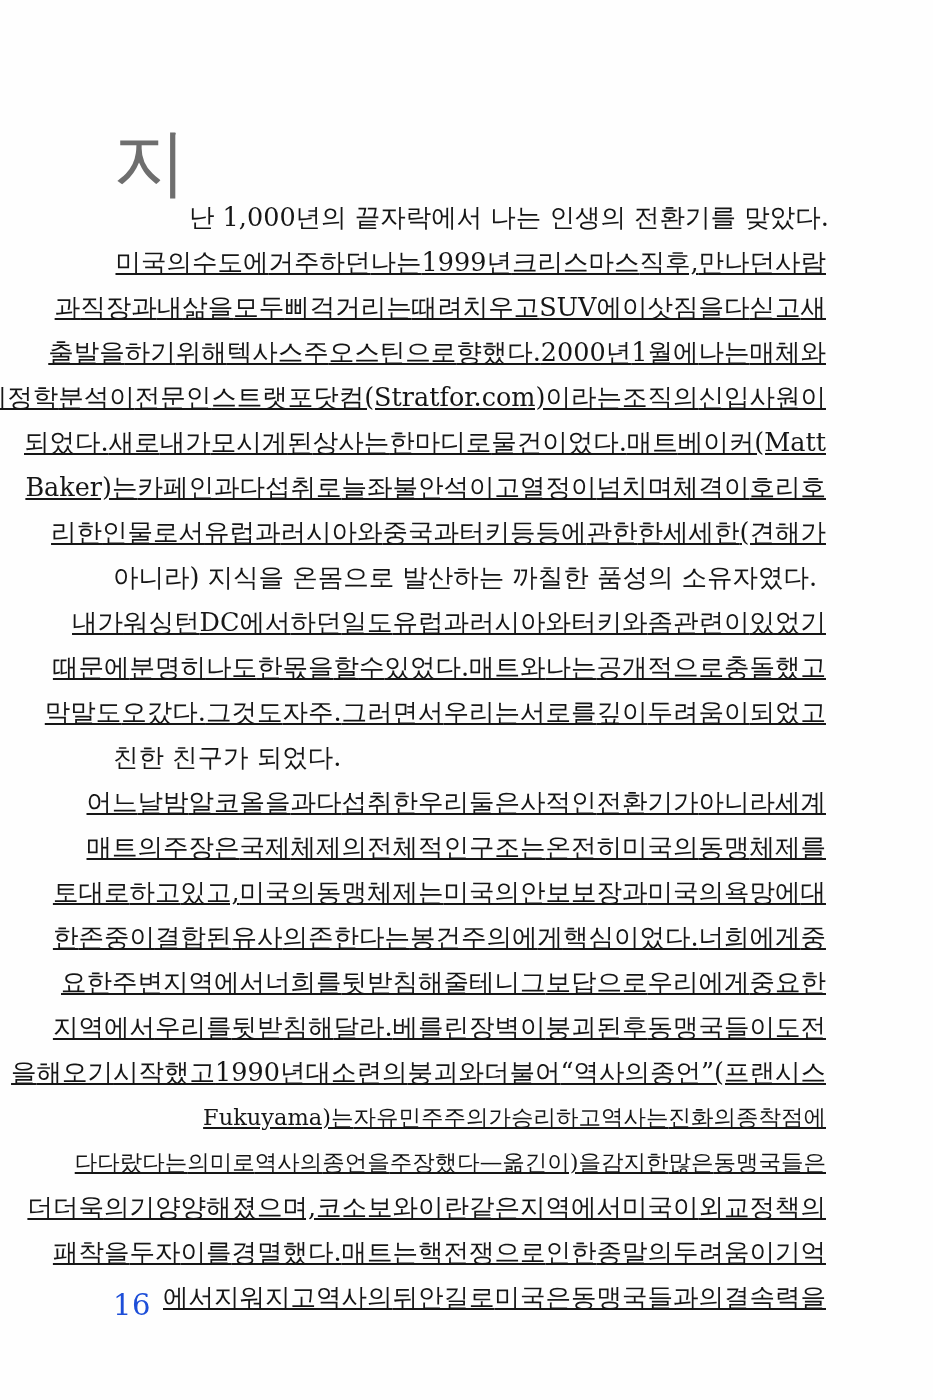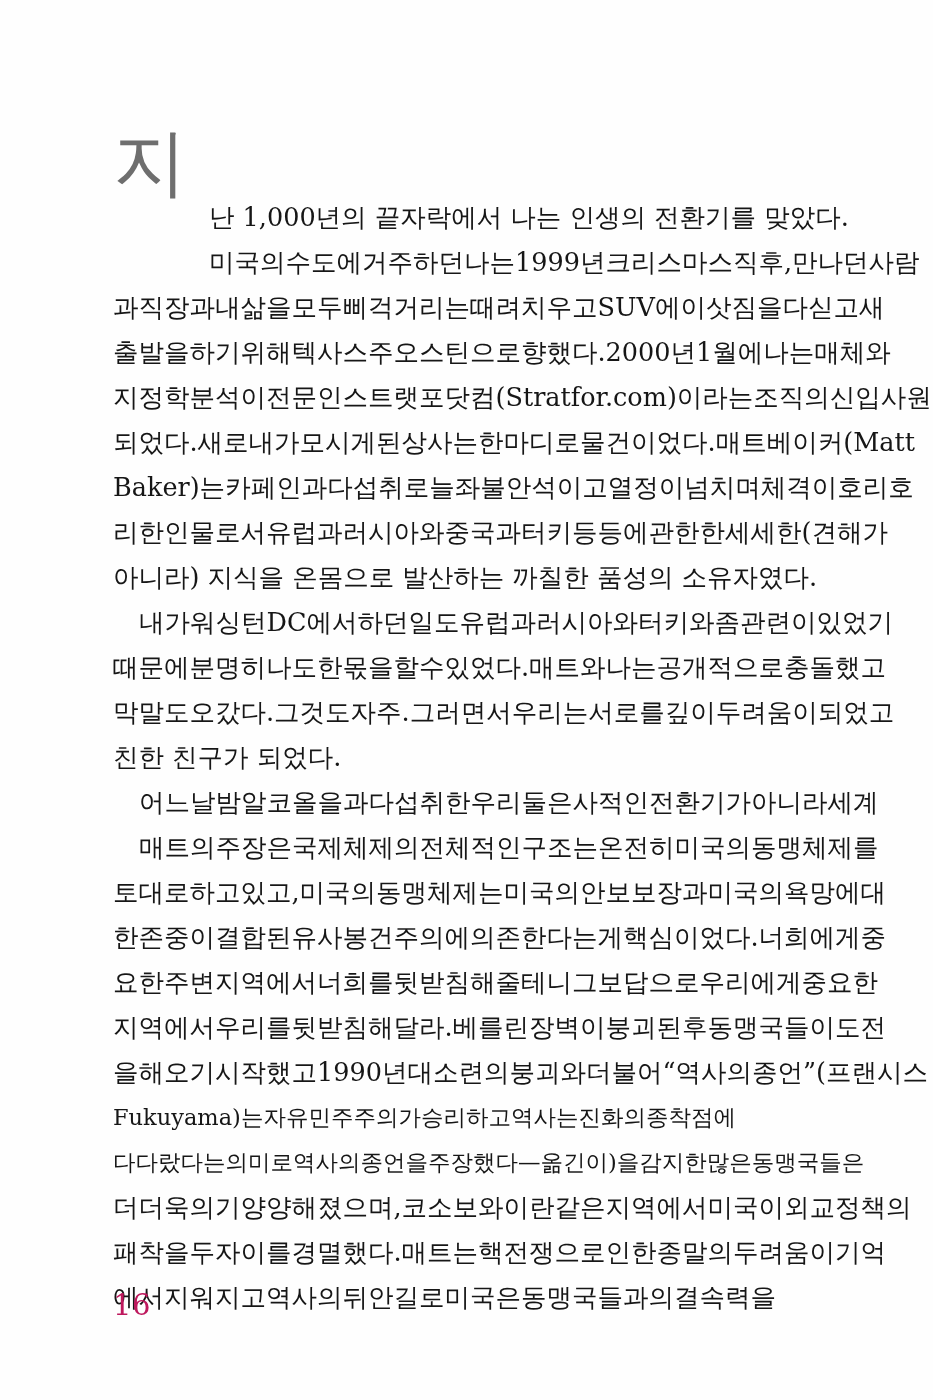--- a/index.html
+++ b/index.html
@@ -52,54 +52,55 @@
     align-items: baseline;
     font-size: 25.5px;
     line-height: 45px;
     white-space: pre;
     color: #161616;
     letter-spacing: 0;
   }
 
   
   .line.just {
-    justify-content: flex-start;
+    justify-content: flex-end;
+    text-decoration: underline;
   }
   .line.last {
     justify-content: flex-start;
   }
 
   .line.indent {
     padding-left: 26px;
     width: 687px;
   }
 
   
   .line.capline {
     width: 637px;
-    margin-left: 96px;
+    margin-left: 76px;
   }
 
   
   .line.small {
     font-size: 22.5px;
   }
 
   .w {
     display: inline-block;
     white-space: pre;
   }
 
   .page-number {
     position: absolute;
     left: 113px;
     top: 1288px;
     font-family: "DejaVu Serif", "Liberation Serif", serif;
     font-size: 29px;
-    color: #be185d;
+    color: #1d4ed8;
     letter-spacing: 0.5px;
   }
 </style>
 </head>
 <body>
 
 <div class="page">
 
   <div class="text-block">
     <span class="dropcap">지</span>
@@ -113,21 +114,21 @@
         <div class="line just"><span class="w">Baker)는</span><span class="w">카페인</span><span class="w">과다</span><span class="w">섭취로</span><span class="w">늘</span><span class="w">좌불안석이고</span><span class="w">열정이</span><span class="w">넘치며</span><span class="w">체격이</span><span class="w">호리호</span></div>
         <div class="line just"><span class="w">리한</span><span class="w">인물로서</span><span class="w">유럽과</span><span class="w">러시아와</span><span class="w">중국과</span><span class="w">터키</span><span class="w">등등에</span><span class="w">관한</span><span class="w">한</span><span class="w">세세한</span><span class="w">(견해가</span></div>
         <div class="line last">아니라) 지식을 온몸으로 발산하는 까칠한 품성의 소유자였다.</div>
         <div class="line indent just"><span class="w">내가</span><span class="w">워싱턴</span><span class="w">DC에서</span><span class="w">하던</span><span class="w">일도</span><span class="w">유럽과</span><span class="w">러시아와</span><span class="w">터키와</span><span class="w">좀</span><span class="w">관련이</span><span class="w">있었기</span></div>
         <div class="line just"><span class="w">때문에</span><span class="w">분명히</span><span class="w">나도</span><span class="w">한몫을</span><span class="w">할</span><span class="w">수</span><span class="w">있었다.</span><span class="w">매트와</span><span class="w">나는</span><span class="w">공개적으로</span><span class="w">충돌했고</span></div>
         <div class="line just"><span class="w">막말도</span><span class="w">오갔다.</span><span class="w">그것도</span><span class="w">자주.</span><span class="w">그러면서</span><span class="w">우리는</span><span class="w">서로를</span><span class="w">깊이</span><span class="w">두려움이</span><span class="w">되었고</span></div>
         <div class="line last">친한 친구가 되었다.</div>
         <div class="line indent just"><span class="w">어느</span><span class="w">날</span><span class="w">밤</span><span class="w">알코올을</span><span class="w">과다</span><span class="w">섭취한</span><span class="w">우리</span><span class="w">둘은</span><span class="w">사적인</span><span class="w">전환기가</span><span class="w">아니라</span><span class="w">세계</span></div>
         <div class="line indent just"><span class="w">매트의</span><span class="w">주장은</span><span class="w">국제</span><span class="w">체제의</span><span class="w">전체적인</span><span class="w">구조는</span><span class="w">온전히</span><span class="w">미국의</span><span class="w">동맹</span><span class="w">체제를</span></div>
         <div class="line just"><span class="w">토대로</span><span class="w">하고</span><span class="w">있고,</span><span class="w">미국의</span><span class="w">동맹</span><span class="w">체제는</span><span class="w">미국의</span><span class="w">안보</span><span class="w">보장과</span><span class="w">미국의</span><span class="w">욕망에</span><span class="w">대</span></div>
-        <div class="line just"><span class="w">한</span><span class="w">존중이</span><span class="w">결합된</span><span class="w">유사</span><span class="w">봉건주의에</span><span class="w">의존한다는</span><span class="w">게</span><span class="w">핵심이었다.</span><span class="w">너희에게</span><span class="w">중</span></div>
+        <div class="line just"><span class="w">한</span><span class="w">존중이</span><span class="w">결합된</span><span class="w">유사</span><span class="w">의존한다는</span><span class="w">봉건주의에</span><span class="w">게</span><span class="w">핵심이었다.</span><span class="w">너희에게</span><span class="w">중</span></div>
         <div class="line just"><span class="w">요한</span><span class="w">주변</span><span class="w">지역에서</span><span class="w">너희를</span><span class="w">뒷받침해줄</span><span class="w">테니</span><span class="w">그</span><span class="w">보답으로</span><span class="w">우리에게</span><span class="w">중요한</span></div>
         <div class="line just"><span class="w">지역에서</span><span class="w">우리를</span><span class="w">뒷받침해</span><span class="w">달라.</span><span class="w">베를린</span><span class="w">장벽이</span><span class="w">붕괴된</span><span class="w">후</span><span class="w">동맹국들이</span><span class="w">도전</span></div>
         <div class="line just"><span class="w">을</span><span class="w">해오기</span><span class="w">시작했고</span><span class="w">1990년대</span><span class="w">소련의</span><span class="w">붕괴와</span><span class="w">더불어</span><span class="w">“역사의</span><span class="w">종언”(프랜시스</span></div>
         <div class="line small just"><span class="w">Fukuyama)는</span><span class="w">자유민주주의가</span><span class="w">승리하고</span><span class="w">역사는</span><span class="w">진화의</span><span class="w">종착점에</span></div>
         <div class="line small just"><span class="w">다다랐다는</span><span class="w">의미로</span><span class="w">역사의</span><span class="w">종언을</span><span class="w">주장했다—옮긴이)을</span><span class="w">감지한</span><span class="w">많은</span><span class="w">동맹국들은</span></div>
         <div class="line just"><span class="w">더더욱</span><span class="w">의기양양해졌으며,</span><span class="w">코소보와</span><span class="w">이란</span><span class="w">같은</span><span class="w">지역에서</span><span class="w">미국이</span><span class="w">외교정책의</span></div>
         <div class="line just"><span class="w">패착을</span><span class="w">두자</span><span class="w">이를</span><span class="w">경멸했다.</span><span class="w">매트는</span><span class="w">핵전쟁으로</span><span class="w">인한</span><span class="w">종말의</span><span class="w">두려움이</span><span class="w">기억</span></div>
         <div class="line just"><span class="w">에서</span><span class="w">지워지고</span><span class="w">역사의</span><span class="w">뒤안길로</span><span class="w">미국은</span><span class="w">동맹국들과의</span><span class="w">결속력을</span></div>
       </div>
   </div>

